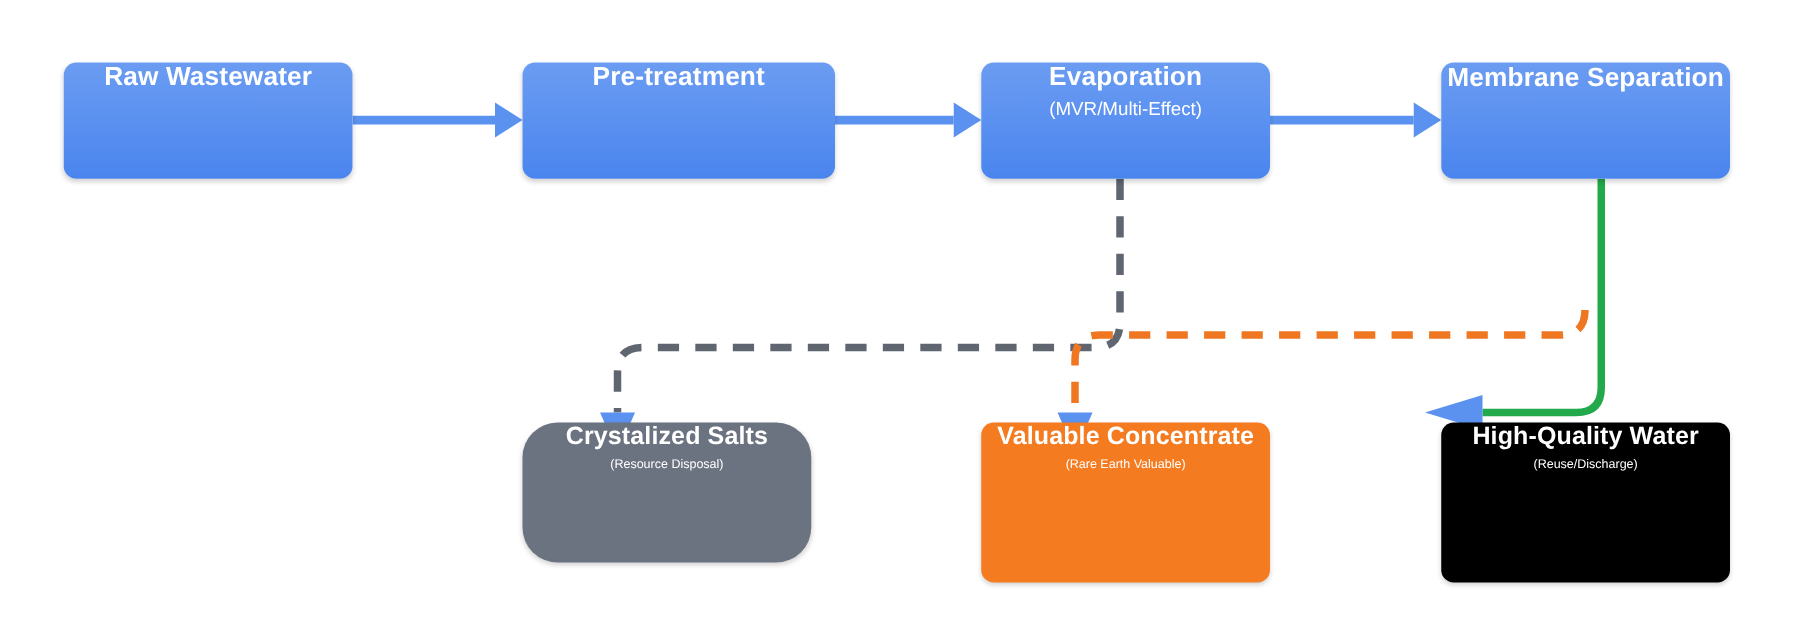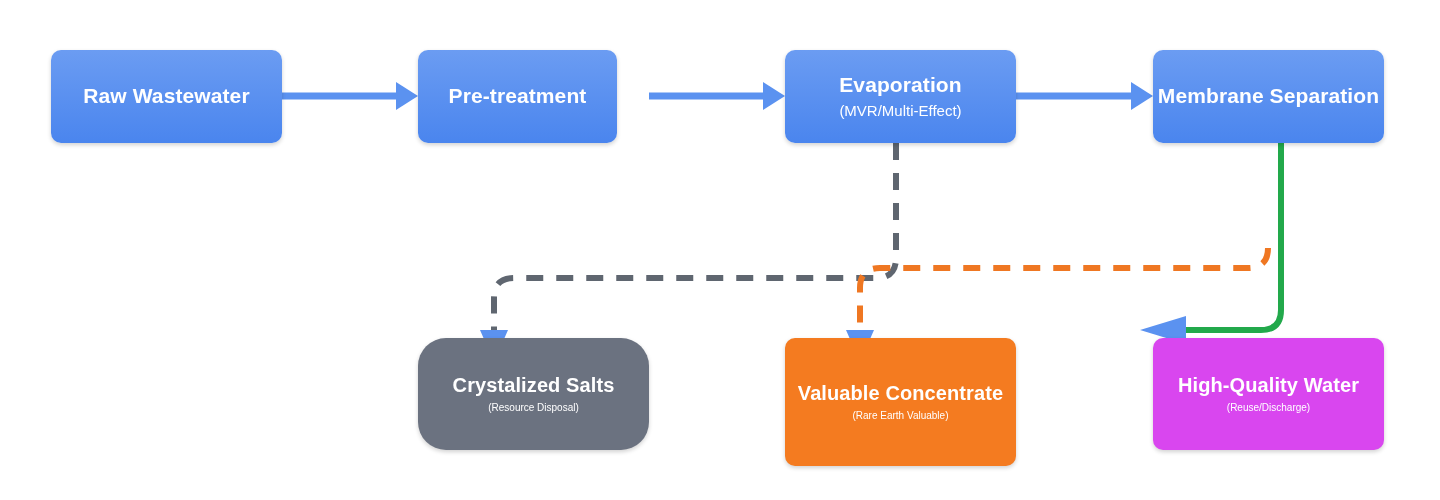--- a/index.html
+++ b/index.html
@@ -26,21 +26,21 @@
     height: 500px;
     pointer-events: none;
   }
   .node {
     position: absolute;
     box-sizing: border-box;
     border-radius: 10px;
     display: flex;
     flex-direction: column;
     align-items: center;
-    justify-content: center;
+    justify-content: flex-start;
     text-align: center;
     color: #ffffff;
     box-shadow: 0 2px 4px rgba(0,0,0,0.18);
     line-height: 1.15;
   }
   .node .title {
     font-weight: bold;
     font-size: 21px;
     letter-spacing: 0.1px;
     white-space: nowrap;
@@ -50,27 +50,27 @@
     font-size: 15px;
     margin-top: 5px;
     white-space: nowrap;
   }
   .node.two-line .title {
     white-space: normal;
     line-height: 1.28;
   }
   
   .n-raw      { left: 51px;   top: 50px;  width: 231px; height: 93px;  background: linear-gradient(180deg,#6b9cf2 0%,#4a85ee 100%); }
-  .n-pre      { left: 418px;  top: 50px;  width: 199px; height: 93px;  background: linear-gradient(180deg,#6b9cf2 0%,#4a85ee 100%); }
+  .n-pre      { left: 418px;  top: 50px;  width: 250px; height: 93px;  background: linear-gradient(180deg,#6b9cf2 0%,#4a85ee 100%); }
   .n-evap     { left: 785px;  top: 50px;  width: 231px; height: 93px;  background: linear-gradient(180deg,#6b9cf2 0%,#4a85ee 100%); }
   .n-mem      { left: 1153px; top: 50px;  width: 231px; height: 93px;  background: linear-gradient(180deg,#6b9cf2 0%,#4a85ee 100%); }
   
   .n-salts    { left: 418px;  top: 338px; width: 231px; height: 112px; background: #6b7280; border-radius: 28px; }
   .n-conc     { left: 785px;  top: 338px; width: 231px; height: 128px; background: #f47b20; }
-  .n-water    { left: 1153px; top: 338px; width: 231px; height: 112px; background: #d946ef; }
+  .n-water    { left: 1153px; top: 338px; width: 231px; height: 128px; background: #000000; }
   .n-salts .title, .n-conc .title, .n-water .title { font-size: 20px; }
   .n-salts .subtitle, .n-conc .subtitle, .n-water .subtitle { font-size: 10px; }
 </style>
 </head>
 <body>
 
 <div id="canvas">
 
   <svg id="edges" viewBox="0 0 1440 500">
 

